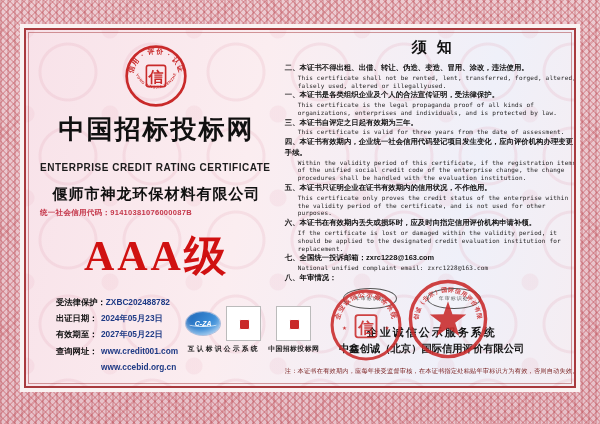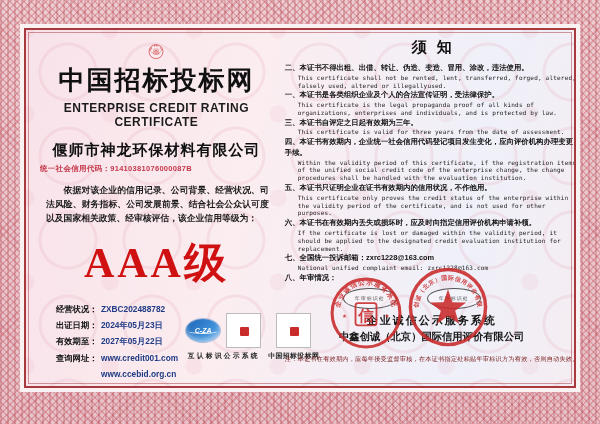--- a/index.html
+++ b/index.html
@@ -21,26 +21,26 @@
       radial-gradient(circle, transparent 26px, rgba(226,160,178,.20) 27px, rgba(226,160,178,.20) 29px, transparent 30px),
       radial-gradient(circle, rgba(226,160,178,.13) 8px, transparent 9px),
       linear-gradient(100deg,#f8e2e9 0%, #fbedf0 40%, #eff0f9 78%, #f5edf2 100%);
     background-size: 84px 84px, 84px 84px, 100% 100%;
     background-position: 0 0, 42px 42px, 0 0;
     display:flex; overflow:hidden;
   }
   .sheet::before { content:""; position:absolute; inset:2px; border:1px solid rgba(168,58,62,.5); pointer-events:none; }
 
   .col-left { width:46.5%; padding:6px 8px 4px 14px; display:flex; flex-direction:column; }
-  .col-right { flex:1; padding:6px 12px 22px 4px; display:flex; flex-direction:column; }
+  .col-right { flex:1; padding:6px 12px 10px 4px; display:flex; flex-direction:column; }
 
   
   .main-seal { display:block; margin:8px auto 4px; }
   .cert-title { font-size:26px; font-weight:900; letter-spacing:2px; text-align:center; color:#101010; }
-  .cert-title-en { font-size:12px; font-weight:bold; letter-spacing:.5px; text-align:center; margin-top:3px; color:#1c1c1c; }
+  .cert-title-en { font-size:10px; font-weight:bold; letter-spacing:.5px; margin-top:15px; color:#1c1c1c; }
   .company { font-size:15px; font-weight:900; text-align:center; margin-top:12px; color:#101010; letter-spacing:1px; }
   .credit-code { font-size:7.5px; font-weight:bold; text-align:left; margin-top:4px; color:#c4374a; letter-spacing:.3px; }
   .body-par { font-size:8.8px; font-weight:600; margin:10px 4px 0 6px; text-indent:2em; text-align:justify; line-height:1.55; color:#1a1a1a; }
   .rating { font-family:"Liberation Serif", serif; font-size:42px; font-weight:900; color:#d01111; text-align:center; letter-spacing:3px; margin:10px 0 6px; }
 
   .bottom-left { display:flex; margin:4px 0 0 16px; gap:8px; }
   .cert-info { font-size:8.3px; line-height:1.95; white-space:nowrap; }
   .info-label { display:inline-block; min-width:45px; font-weight:bold; color:#111; }
   .info-value { color:#1e3a85; font-weight:bold; }
 
@@ -101,26 +101,25 @@
           <textPath href="#arcB1" startOffset="50%" text-anchor="middle">XINYONG PINGJIA RENZHENG</textPath>
         </text>
         <rect x="42" y="40" width="36" height="40" rx="4" fill="none" stroke="#c92a2a" stroke-width="3"></rect>
         <text x="60" y="72" font-size="28" font-weight="bold" fill="#c92a2a" text-anchor="middle">信</text>
       </svg>
 
       <div class="cert-title">中国招标投标网</div>
       <div class="cert-title-en">ENTERPRISE CREDIT RATING CERTIFICATE</div>
       <div class="company">偃师市神龙环保材料有限公司</div>
       <div class="credit-code">统一社会信用代码：91410381076000087B</div>
-      <div class="body-par">依据对该企业的信用记录、公司背景、经营状况、司法风险、财务指标、公司发展前景、结合社会公众认可度以及国家相关政策、经审核评估，该企业信用等级为：</div>
       <div class="rating">AAA级</div>
 
       <div class="bottom-left">
         <div class="cert-info">
-            <div class="info-row"><span class="info-label">经营状况：</span><span class="info-value">ZXBC202488782</span></div>
+            <div class="info-row"><span class="info-label">受法律保护：</span><span class="info-value">ZXBC202488782</span></div>
             <div class="info-row"><span class="info-label">出证日期：</span><span class="info-value">2024年05月23日</span></div>
             <div class="info-row"><span class="info-label">有效期至：</span><span class="info-value">2027年05月22日</span></div>
             <div class="info-row"><span class="info-label">查询网址：</span><span class="info-value">www.credit001.com</span></div>
             <div class="info-row"><span class="info-label"></span><span class="info-value">www.ccebid.org.cn</span></div>
           </div>
 
         <div class="logos">
           <div class="logo-group">
             <div class="logo-row">
               <div class="oval-logo">C-ZA</div>

